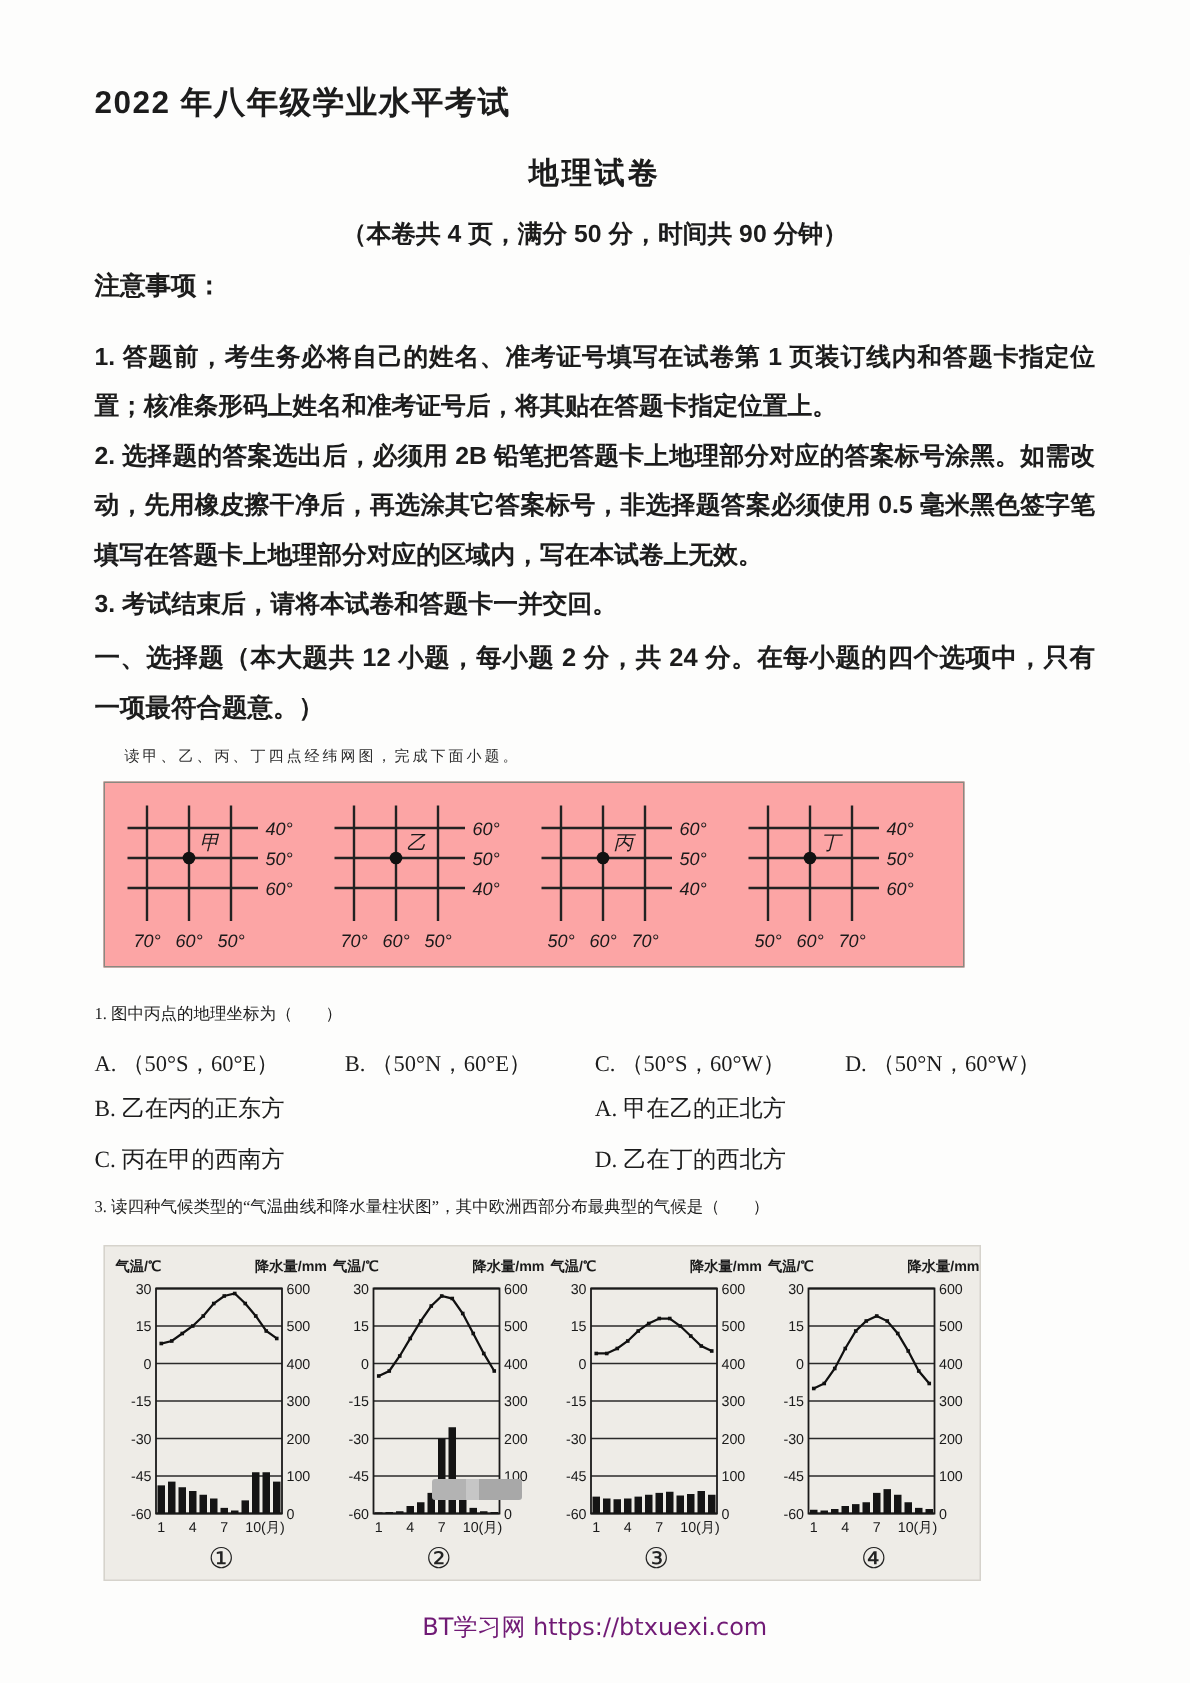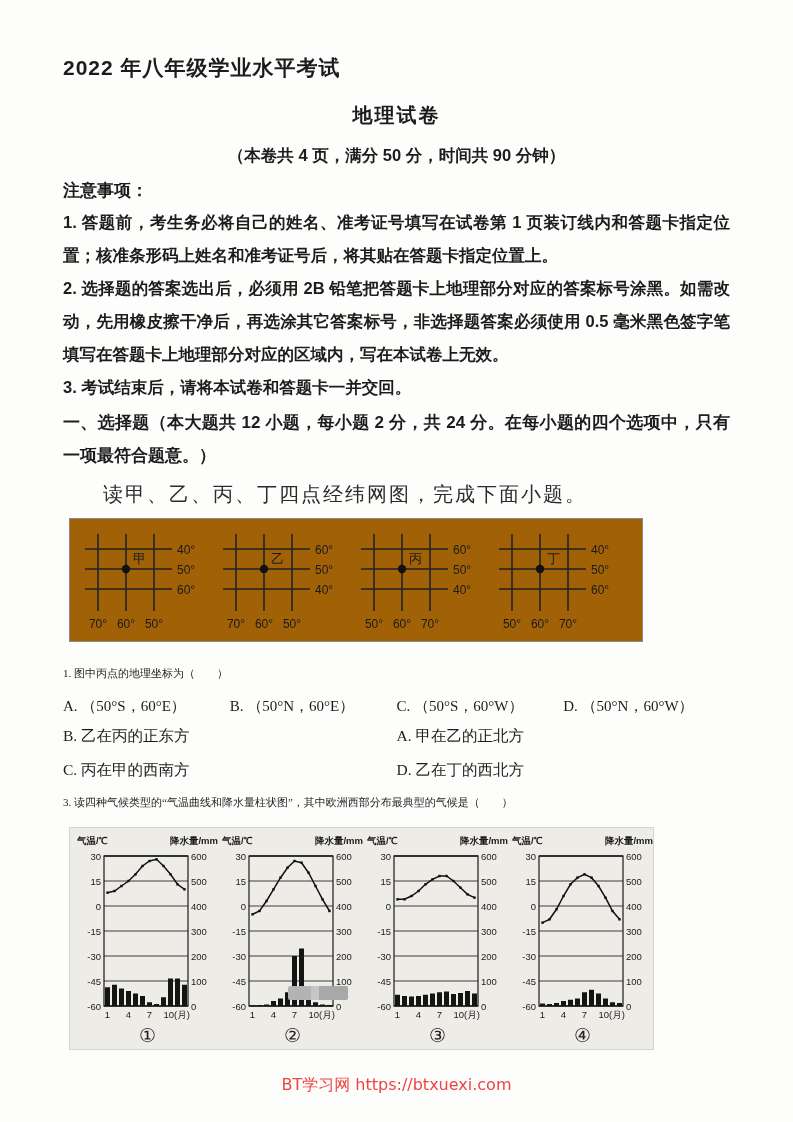--- a/index.html
+++ b/index.html
@@ -21,39 +21,39 @@
   .doc-subtitle {
     text-align: center; font-family: "Liberation Sans", sans-serif;
     font-weight: 700; font-size: 20px; letter-spacing: 2px; margin-bottom: 16px;
   }
   .doc-meta {
     text-align: center; font-family: "Liberation Sans", sans-serif;
     font-weight: 700; font-size: 16.5px; margin-bottom: 12px;
   }
   .notice-heading {
     font-family: "Liberation Sans", sans-serif; font-weight: 700;
-    font-size: 17px; margin-bottom: 4px;
+    font-size: 17px; margin-bottom: 20px;
   }
   .notice {
     font-family: "Liberation Sans", sans-serif; font-weight: 700;
     font-size: 16.5px; line-height: 33px; text-align: justify;
   }
   .section-heading {
     font-family: "Liberation Sans", sans-serif; font-weight: 700;
     font-size: 17px; line-height: 33px; text-align: justify; margin-top: 2px;
   }
   .intro {
-    font-size: 20px; color: #2b2b2b; text-indent: 2em;
+    font-size: 10px; color: #2b2b2b; text-indent: 2em;
     margin: 9px 0 10px 0; letter-spacing: 2px;
   }
   .grid-figure {
-    background: #a16207; border: 1px solid #8a8880;
+    background: #fca5a5; border: 1px solid #8a8880;
     width: 574px; padding: 12px 10px 8px 14px;
     margin: 2px 0 16px 6px;
-    display: flex; gap: 18px;
+    display: flex; gap: 18px; font-style: italic;
   }
   .question { font-size: 11px; margin: 6px 0 0 0; line-height: 30px; }
   .options-row-4 { display: flex; font-size: 15px; margin: 9px 0 4px 0; }
   .options-row-4 .option { width: 25%; white-space: nowrap; }
   .options-grid-2 { display: grid; grid-template-columns: 50% 50%; row-gap: 13px; font-size: 15.5px; margin: 10px 0 6px 0; }
   .charts-figure {
     background: #eeece7; border: 1px solid #d6d3cc;
     width: 585px; margin: 10px 0 0 6px;
     padding: 6px 4px 2px 6px;
     display: flex; gap: 2px;
@@ -61,21 +61,21 @@
   .chart-panel { display: flex; flex-direction: column; align-items: center; }
   .chart-index { font-size: 19px; color: #222; margin-top: 2px; font-family: "Liberation Serif", serif; }
   .grid-panel svg, .chart-panel svg { display: block; }
   .smudge {
     position: absolute; left: 288px; top: 986px; width: 60px; height: 14px;
     background: linear-gradient(90deg, #b3b3b3 0 38%, #c6c6c6 38% 52%, #a8a8a8 52% 100%);
     border-radius: 2px;
   }
   .footer-watermark {
     position: absolute; left: 0; bottom: 26px; width: 100%;
-    text-align: center; color: #ef4444; font-size: 16px;
+    text-align: center; color: #701a75; font-size: 16px;
     font-family: "DejaVu Sans", sans-serif;
   }
 </style>
 </head>
 <body>
 
 <div class="page">
 
   <div class="doc-title">2022 年八年级学业水平考试</div>
   <div class="doc-subtitle">地理试卷</div>

